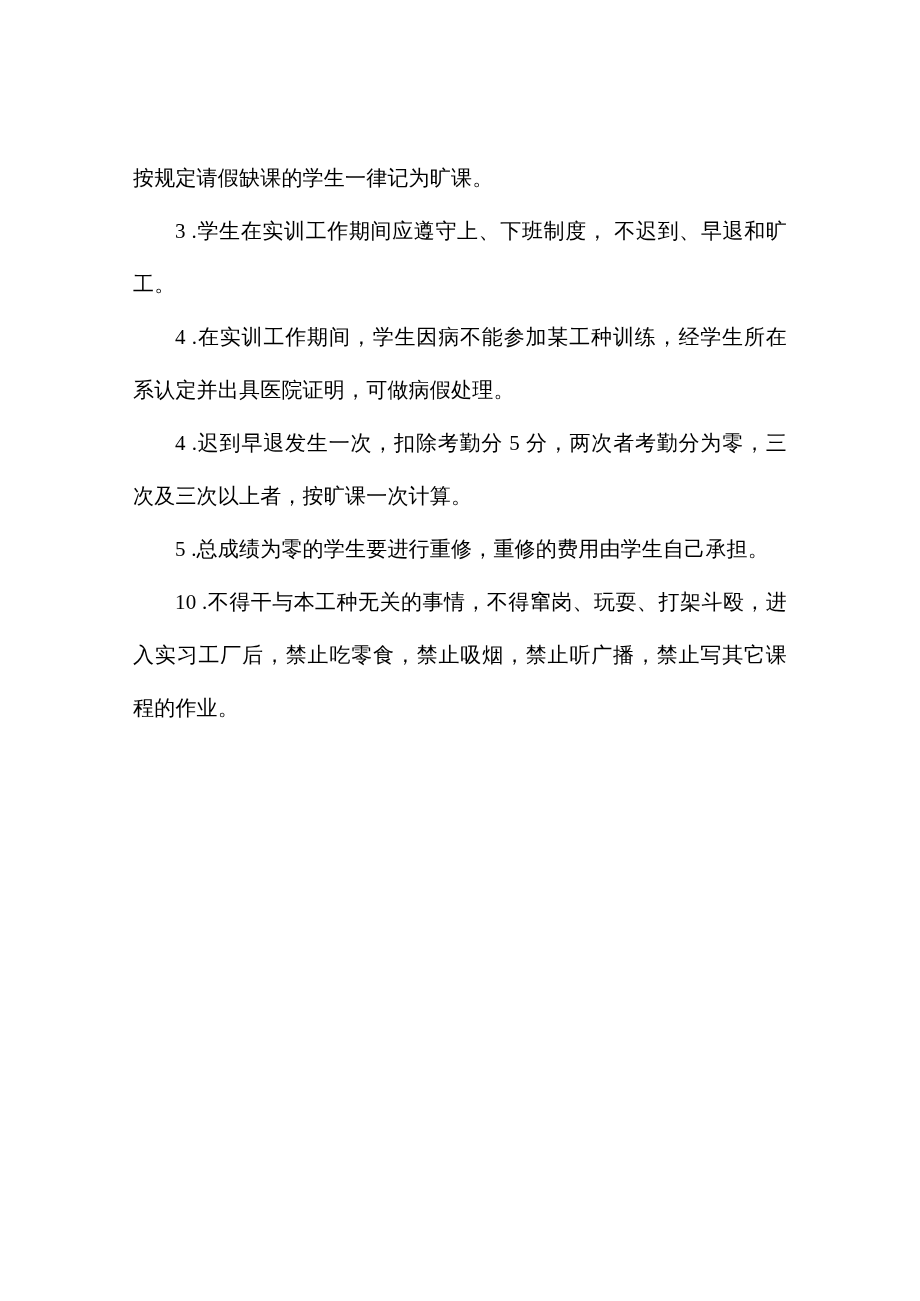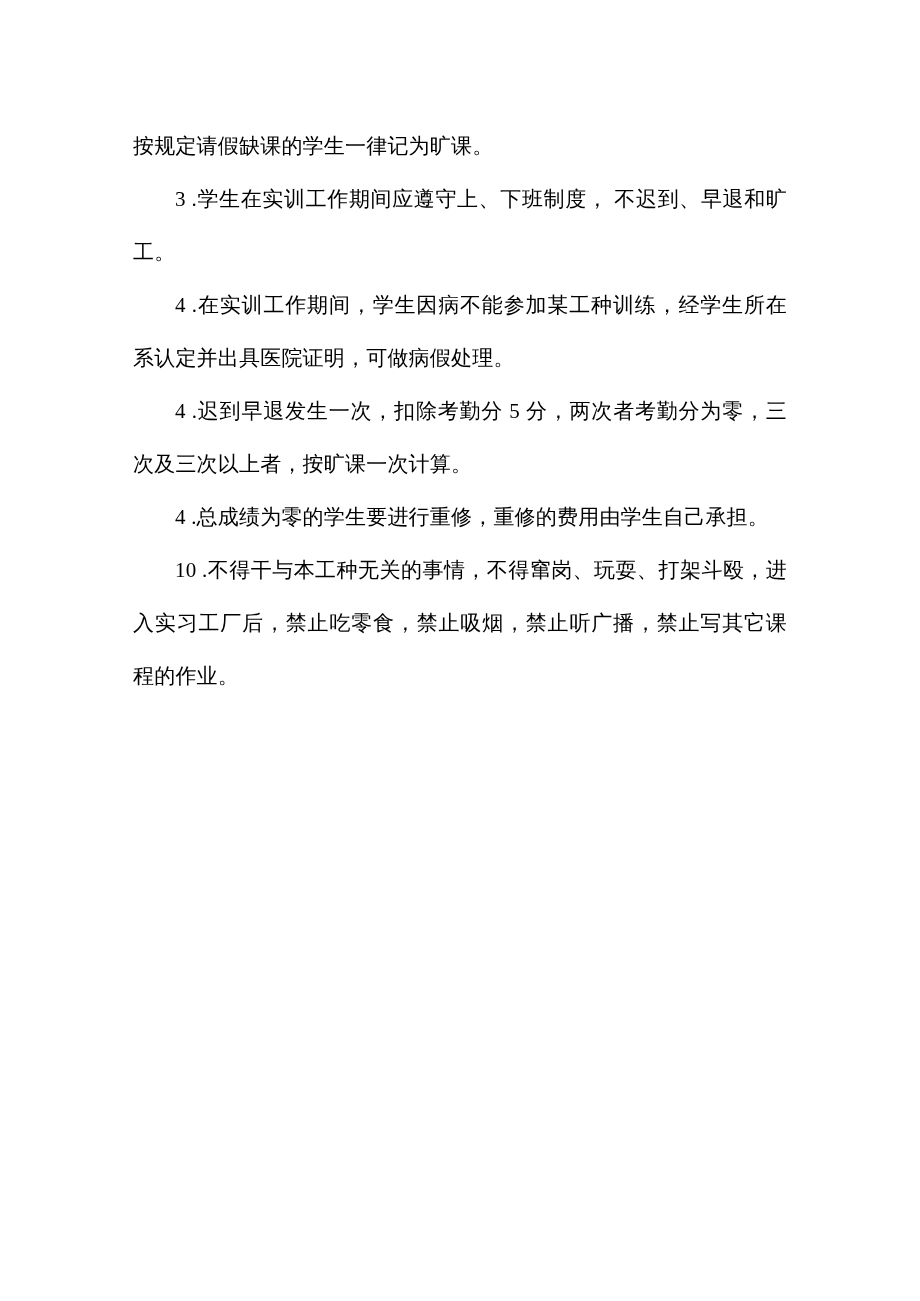--- a/index.html
+++ b/index.html
@@ -13,20 +13,21 @@
     font-family: "Liberation Serif", "DejaVu Serif", serif;
     color: #000000;
     overflow: hidden;
   }
   .page {
     position: relative;
     width: 920px;
     height: 1019px;
     box-sizing: border-box;
     padding: 120px 133px 56px 133px;
+    margin-top: 32px;
   }
   .doc-body {
     font-size: 21px;
     line-height: 53px;
     letter-spacing: 0.2px;
     text-align: justify;
     text-justify: inter-ideograph;
   }
   p.para {
     margin: 0;
@@ -48,18 +49,18 @@
     <p class="para indent">3 .学生在实训工作期间应遵守上、下班制度， 不迟到、早退和旷工。</p>
 
 
     <p class="para indent">4 .在实训工作期间，学生因病不能参加某工种训练，经学生所在系认定并出具医院证明，可做病假处理。</p>
 
 
     <p class="para indent">4 .迟到早退发生一次，扣除考勤分 5 分，两次者考勤分为零，三次及三次以上者，按旷课一次计算。</p>
 
 
 
-    <p class="para indent">4     .总成绩为零的学生要进行重修，重修的费用由学生自己承担。</p>
+    <p class="para indent">5     .总成绩为零的学生要进行重修，重修的费用由学生自己承担。</p>
 
     <p class="para indent">10  .不得干与本工种无关的事情，不得窜岗、玩耍、打架斗殴，进入实习工厂后，禁止吃零食，禁止吸烟，禁止听广播，禁止写其它课程的作业。</p>
 
   </div>
 </div>
 
 </body></html>

